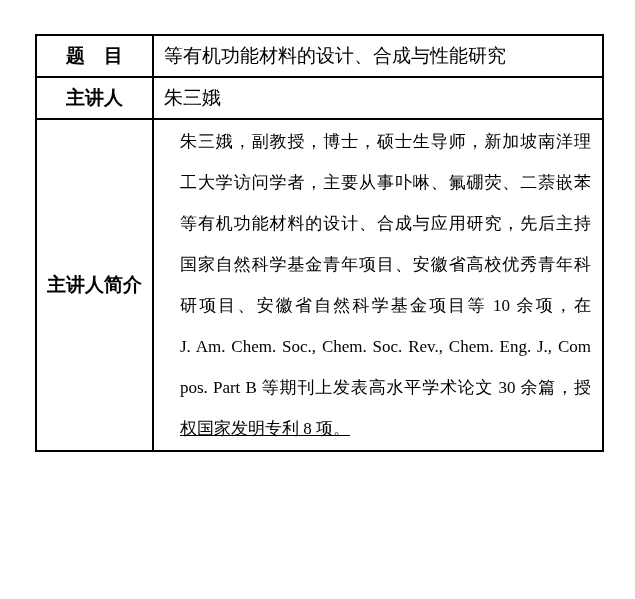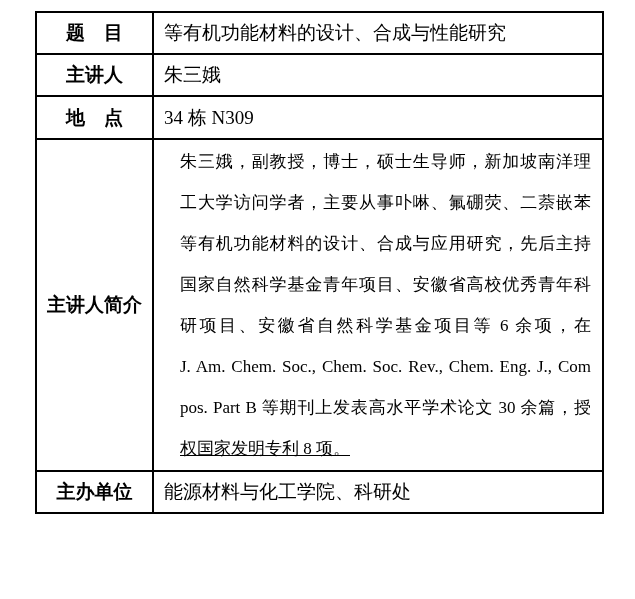--- a/index.html
+++ b/index.html
@@ -9,21 +9,21 @@
     width: 635px;
     height: 599px;
     font-family: "Liberation Serif", "DejaVu Serif", serif;
     color: #000000;
     position: relative;
     overflow: hidden;
   }
   table.seminar {
     position: absolute;
     left: 35px;
-    top: 11px;
+    top: 34px;
     width: 567px;
     border-collapse: collapse;
     table-layout: fixed;
   }
   table.seminar td {
     border: 2px solid #000000;
     vertical-align: middle;
     overflow: hidden;
   }
   tr.r-small { height: 42px; }
@@ -68,35 +68,27 @@
   </colgroup>
   <tbody>
     <tr class="r-small">
       <td class="label-cell">题　目</td>
       <td class="value-cell">等有机功能材料的设计、合成与性能研究</td>
     </tr>
     <tr class="r-small">
       <td class="label-cell">主讲人</td>
       <td class="value-cell">朱三娥</td>
     </tr>
-    <tr class="r-loc">
-      <td class="label-cell">地　点</td>
-      <td class="value-cell">34 栋 N309</td>
-    </tr>
     <tr class="r-bio">
       <td class="label-cell">主讲人简介</td>
       <td class="bio-cell">
         <div class="bio-line">朱三娥，副教授，博士，硕士生导师，新加坡南洋理</div>
         <div class="bio-line">工大学访问学者，主要从事卟啉、氟硼荧、二萘嵌苯</div>
         <div class="bio-line">等有机功能材料的设计、合成与应用研究，先后主持</div>
         <div class="bio-line">国家自然科学基金青年项目、安徽省高校优秀青年科</div>
-        <div class="bio-line">研项目、安徽省自然科学基金项目等 6 余项，在</div>
+        <div class="bio-line">研项目、安徽省自然科学基金项目等 10 余项，在</div>
         <div class="bio-line">J. Am. Chem. Soc., Chem. Soc. Rev., Chem. Eng. J., Com</div>
         <div class="bio-line">pos. Part B 等期刊上发表高水平学术论文 30 余篇，授</div>
         <div class="bio-line last">权国家发明专利 8 项。</div>
       </td>
     </tr>
-    <tr class="r-small">
-      <td class="label-cell">主办单位</td>
-      <td class="value-cell">能源材料与化工学院、科研处</td>
-    </tr>
   </tbody>
 </table>
 
 </body></html>

